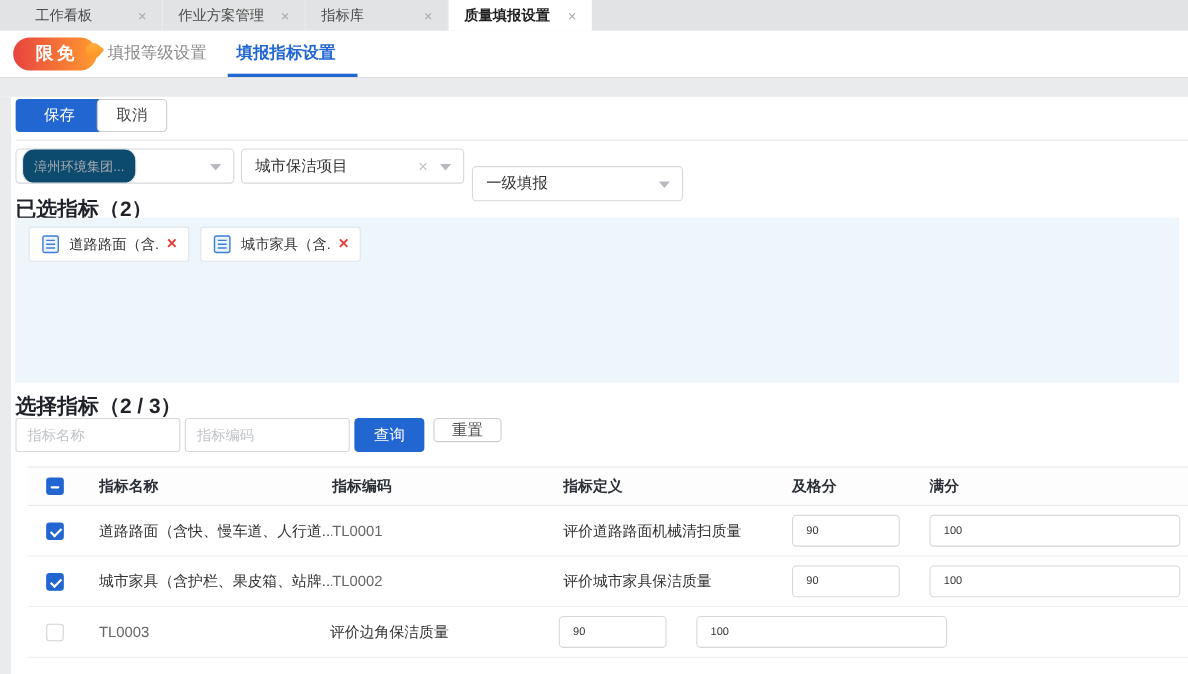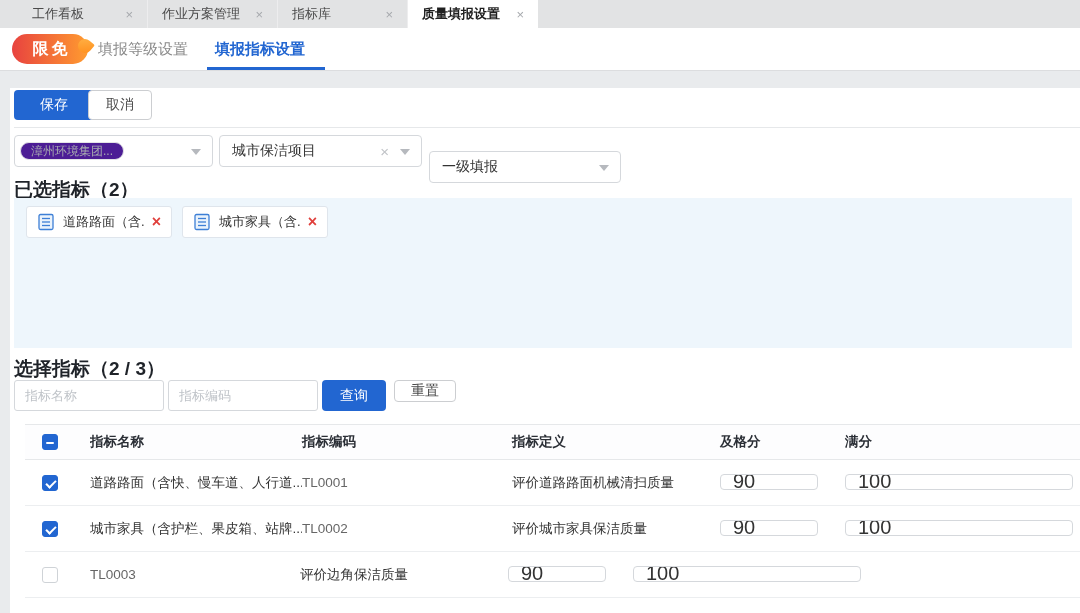--- a/index.html
+++ b/index.html
@@ -45,22 +45,22 @@
   .btn.ghost{background:#fff;color:#4a4a4a;border-color:#ccced1;}
   #btn-save{left:14px;top:90px;width:80px;}
   #btn-cancel{left:88px;top:90px;width:64px;}
   .divider{position:absolute;left:14px;top:127px;width:1066px;height:1px;background:#e6e8ea;}
   
   .select{position:absolute;top:135px;height:32px;background:#fff;border:1px solid #d5d8dc;border-radius:4px;
           display:flex;align-items:center;cursor:pointer;}
   #select-org{left:14px;width:199px;}
   #select-project{left:219px;width:203px;}
   #select-level{left:429px;width:192px;margin-top:16px;}
-  .tagpill{margin-left:5px;height:18px;padding:0 10px;border:1px solid #e3e4e6;border-radius:11px;
-           background:#4c1d95;color:#a8abb0;font-size:12px;display:flex;align-items:center;max-width:150px;
+  .tagpill{margin-left:5px;height:32px;padding:0 10px;border:1px solid #e3e4e6;border-radius:11px;
+           background:#0c4a6e;color:#a8abb0;font-size:12px;display:flex;align-items:center;max-width:150px;
            white-space:nowrap;overflow:hidden;}
   .select-value{margin-left:12px;font-size:14px;color:#333;}
   .caret{position:absolute;right:11px;top:13px;width:0;height:0;
          border-left:5px solid transparent;border-right:5px solid transparent;border-top:6px solid #b6b9be;}
   .clear-x{position:absolute;right:32px;top:7px;color:#c0c3c7;font-size:15px;line-height:18px;}
   
   .heading{position:absolute;left:14px;font-size:19px;font-weight:bold;color:#1f2329;}
   #heading-selected{top:177px;}
   #heading-choose{top:356px;}
   
@@ -90,21 +90,21 @@
   .col-code{width:210px;color:#666;}
   .col-def{width:208px;}
   .col-pass{width:125px;}
   .col-full{flex:1;}
   .cb{width:16px;height:16px;border:1px solid #cfd3d7;border-radius:3px;background:#fff;position:relative;cursor:pointer;}
   .cb.checked{background:var(--accent);border-color:var(--accent);}
   .cb.checked::after{content:"";position:absolute;left:5px;top:2px;width:4px;height:8px;
                      border:solid #fff;border-width:0 2px 2px 0;transform:rotate(45deg);}
   .cb.indeterminate{background:var(--accent);border-color:var(--accent);}
   .cb.indeterminate::after{content:"";position:absolute;left:3px;top:6.5px;width:8px;height:2px;background:#fff;border-radius:1px;}
-  .score{height:16px;border:1px solid #d5d8dc;border-radius:4px;padding:0 12px;font-size:20px;color:#333;outline:none;}
+  .score{height:29px;border:1px solid #d5d8dc;border-radius:4px;padding:0 12px;font-size:10px;color:#333;outline:none;}
   .score.pass{width:98px;}
   .score.full{width:228px;}
 </style>
 </head>
 <body>
 
 <div class="tabbar">
   <div class="wtab">
     <span>工作看板</span>
     <span class="close">×</span>

